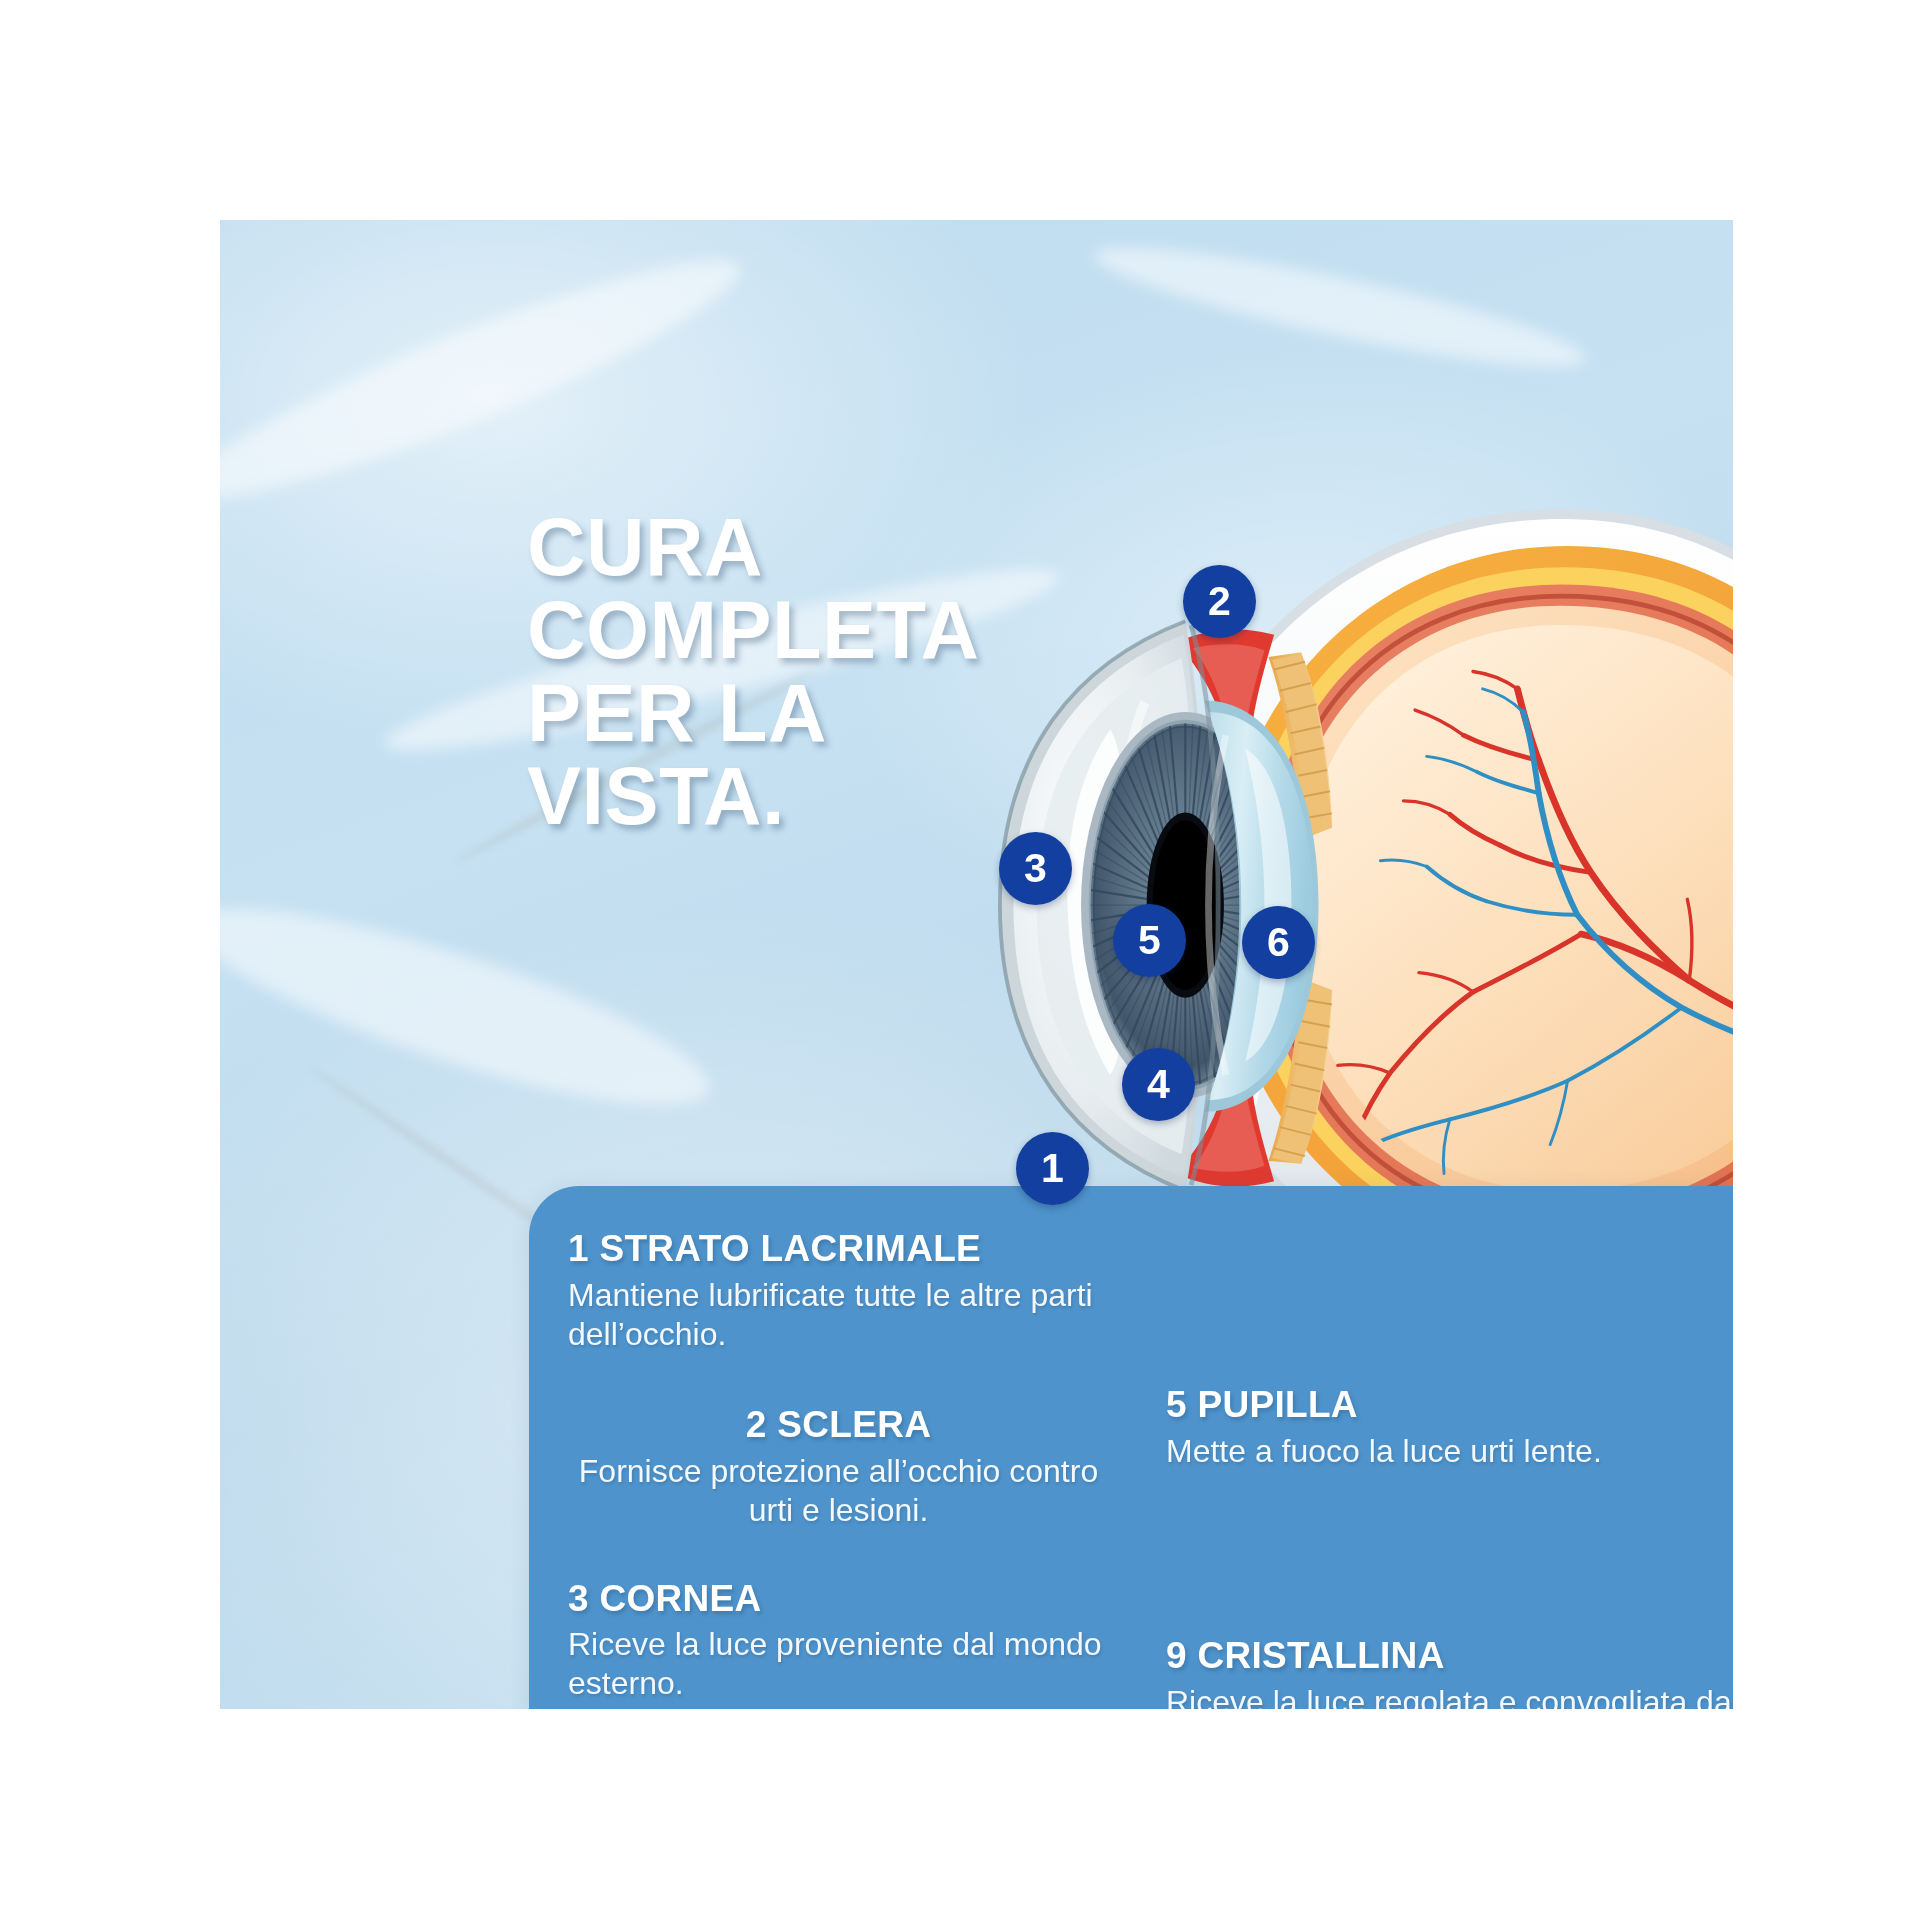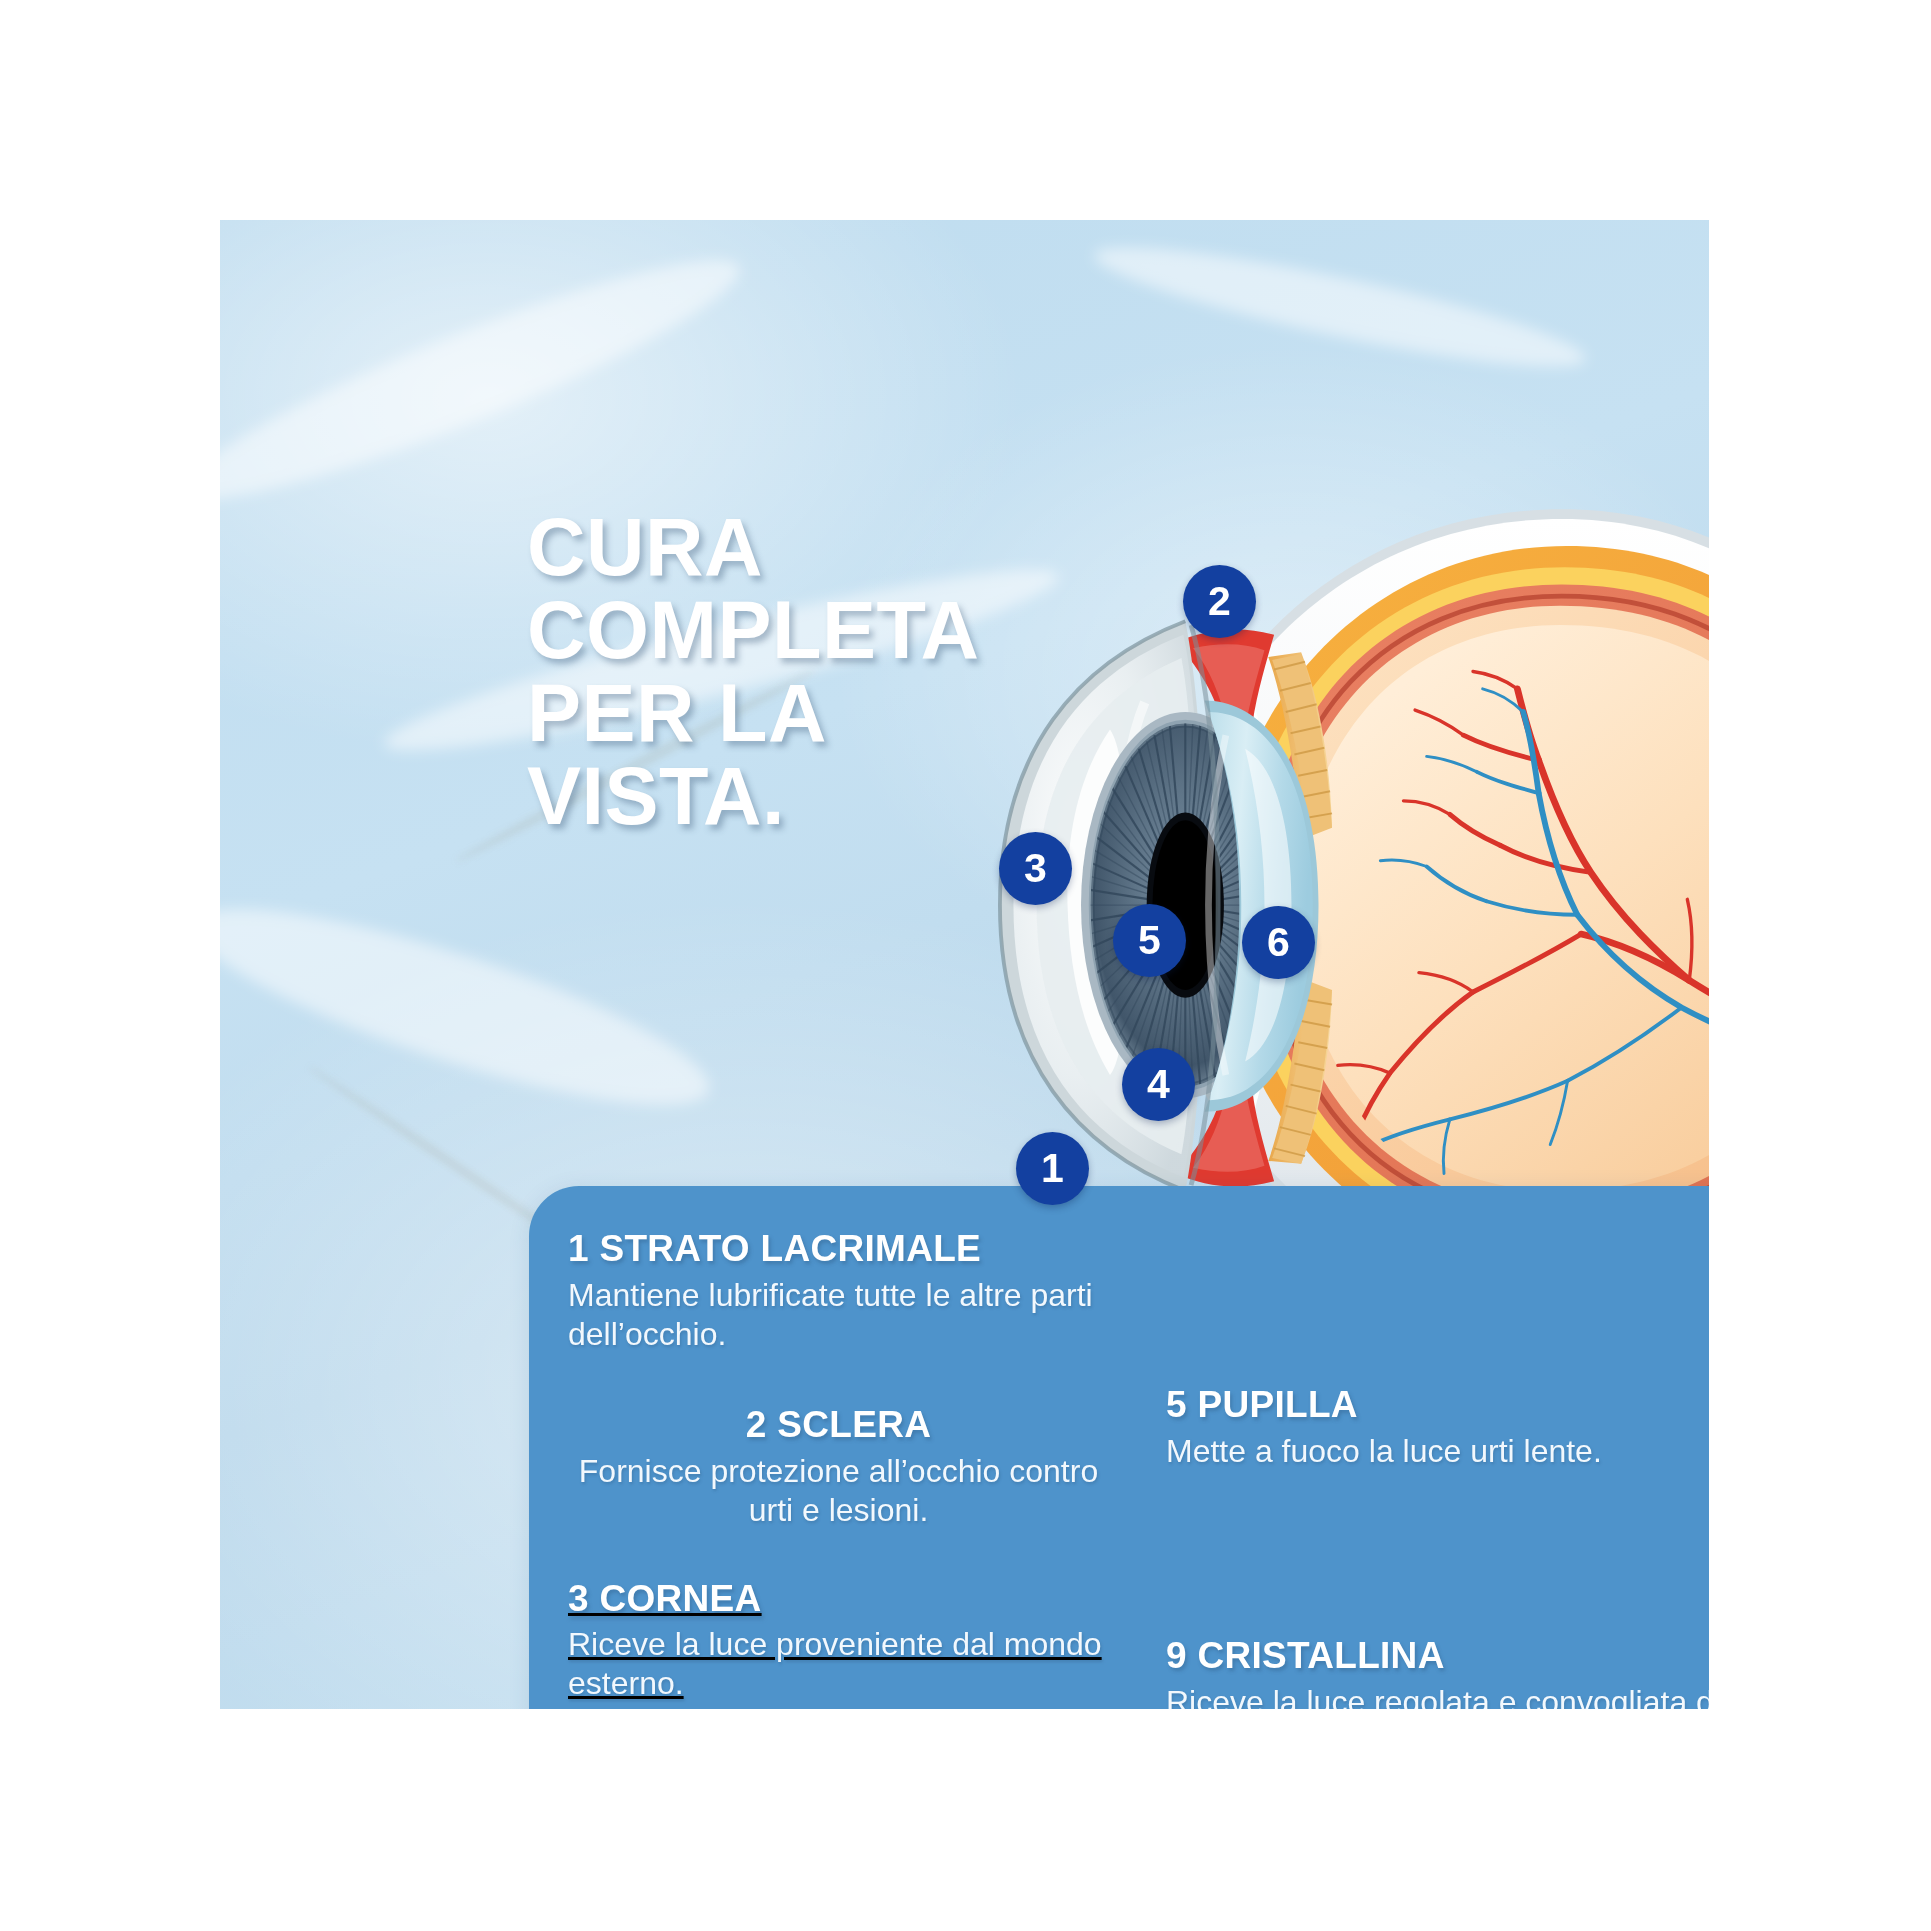--- a/index.html
+++ b/index.html
@@ -7,20 +7,21 @@
 
   #poster{
     position:absolute;left:220px;top:220px;width:1489px;height:1489px;
     overflow:hidden;
     background:
       radial-gradient(ellipse 60% 40% at 18% 12%, rgba(255,255,255,.55), rgba(255,255,255,0) 60%),
       radial-gradient(ellipse 50% 35% at 72% 30%, rgba(255,255,255,.40), rgba(255,255,255,0) 62%),
       radial-gradient(ellipse 70% 50% at 35% 78%, rgba(255,255,255,.45), rgba(255,255,255,0) 65%),
       radial-gradient(ellipse 40% 30% at 88% 66%, rgba(255,255,255,.30), rgba(255,255,255,0) 60%),
       linear-gradient(160deg,#bedcef 0%,#c6e1f2 35%,#bcd9ec 60%,#cbe4f3 100%);
+    padding-left: 24px;
   }
   
   .vein{position:absolute;background:rgba(255,255,255,.5);border-radius:50%;filter:blur(6.8px);pointer-events:none;}
   .veind{position:absolute;background:rgba(150,140,120,.16);border-radius:50%;filter:blur(3.9px);pointer-events:none;}
 
   
   #title{
     position:absolute;left:307px;top:286px;width:618px;
     font-size:81px;line-height:83px;font-weight:700;letter-spacing:0.5px;
     color:#ffffff;text-transform:uppercase;
@@ -48,21 +49,21 @@
     font-size:37px;font-weight:700;color:#ffffff;letter-spacing:0.3px;
     text-shadow:1.9px 2.9px 3.9px rgba(40,80,120,.35);margin:0 0 5.8px 0;white-space:nowrap;
   }
   .e-body{
     font-size:32px;line-height:39px;font-weight:400;color:#f2f8fd;
     text-shadow:1px 1.9px 2.9px rgba(40,80,120,.30);margin:0;
   }
   
   #e1{margin-bottom:50px;}
   #e2{margin-bottom:48px;text-align:center;}
-  #e3{margin-bottom:48px;text-decoration:underline;}
+  #e3{margin-bottom:48px;}
   #e5{margin-bottom:164px;}
 
   
   .marker{
     position:absolute;width:73px;height:73px;border-radius:50%;
     background:#1340a0;
     display:flex;align-items:center;justify-content:center;
     color:#ffffff;font-size:41px;font-weight:700;line-height:1;
     z-index:40;
     box-shadow:0 2.9px 7.7px rgba(10,30,80,.30);

